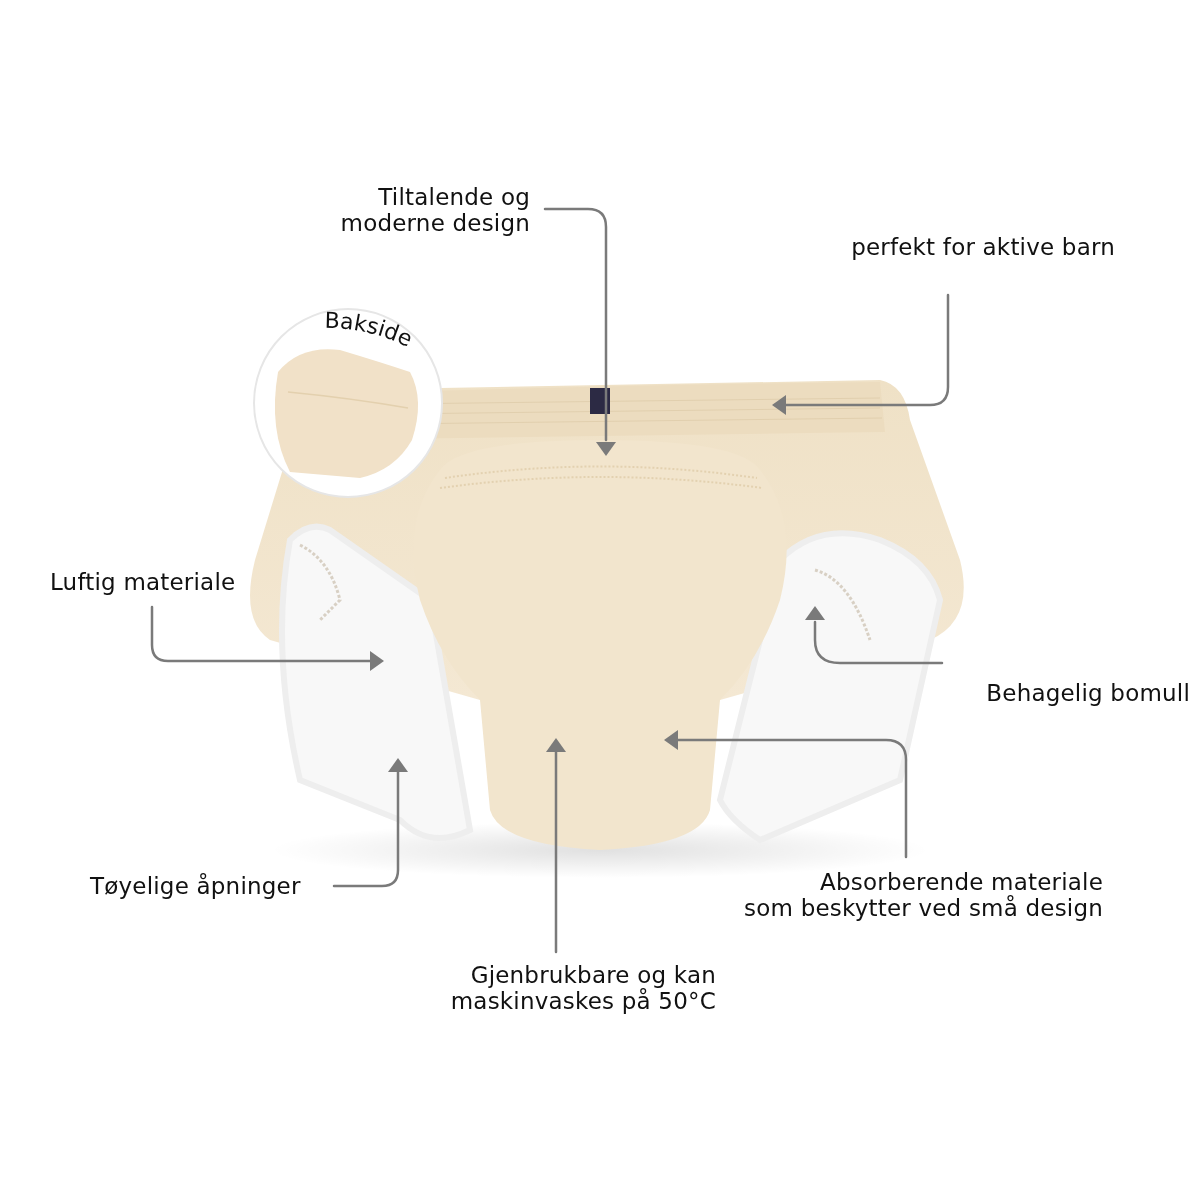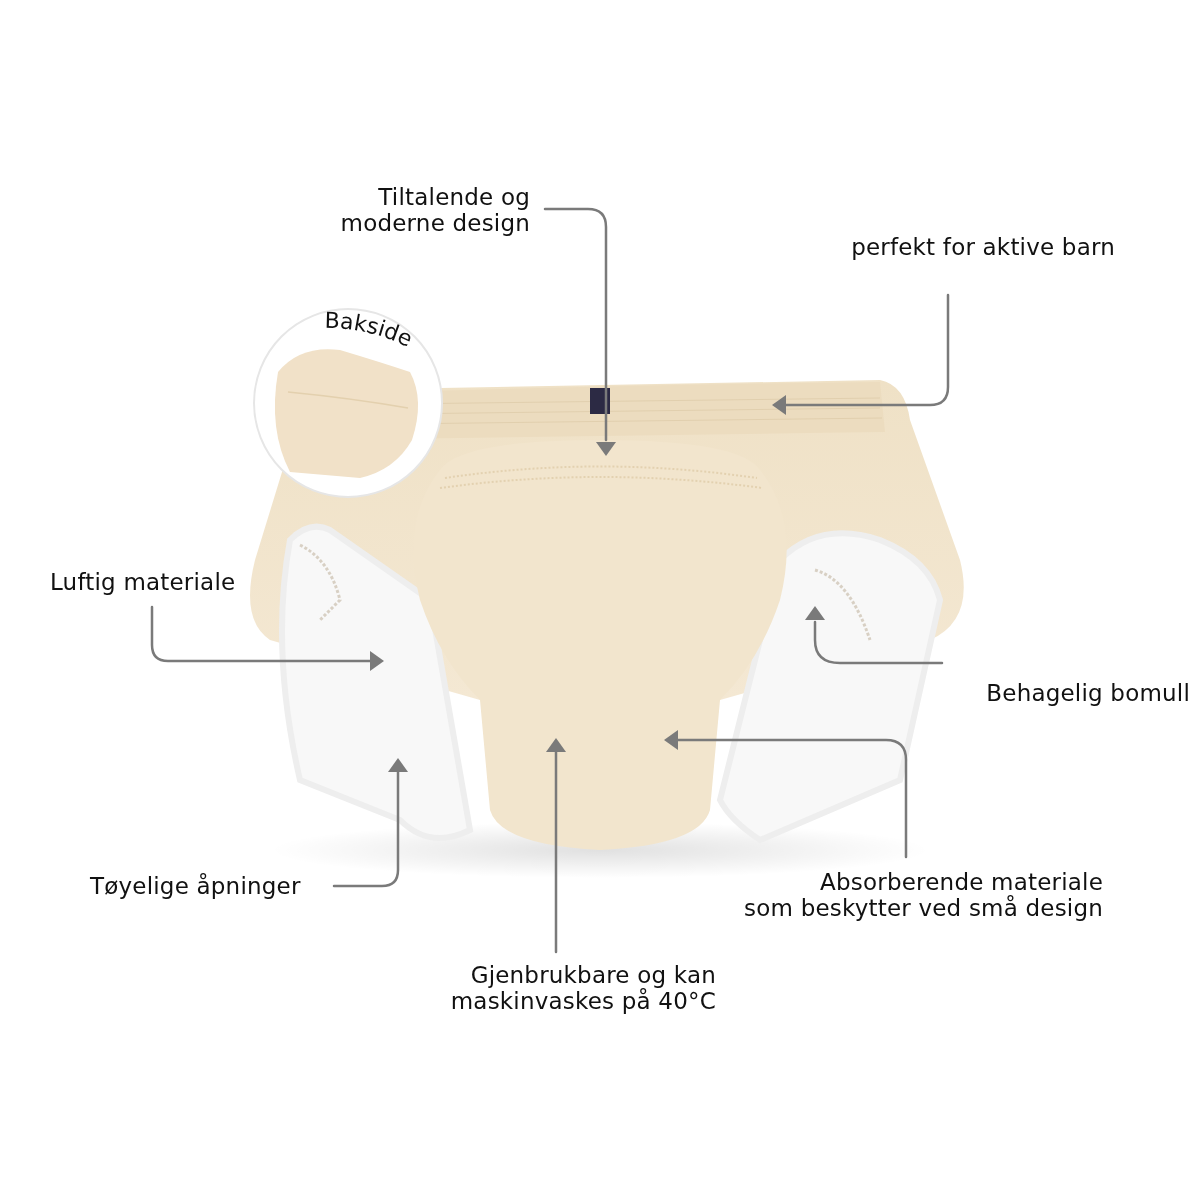--- a/index.html
+++ b/index.html
@@ -106,21 +106,21 @@
   <div class="label center" style="left:945px; top:636px; width:245px;margin-top:44px;">
     <div>Behagelig bomull</div>
   </div>
 
   <div class="label left" style="left:90px; top:873px;">
     <div>Tøyelige åpninger</div>
   </div>
 
   <div class="label center" style="left:406px; top:962px; width:310px;">
     <div>Gjenbrukbare og kan</div>
-    <div>maskinvaskes på 40°C</div>
+    <div>maskinvaskes på 50°C</div>
   </div>
 
   <div class="label center" style="left:703px; top:869px; width:400px;">
     <div>Absorberende materiale</div>
     <div>som beskytter ved små design</div>
   </div>
 
 </div>
 
 </body></html>

